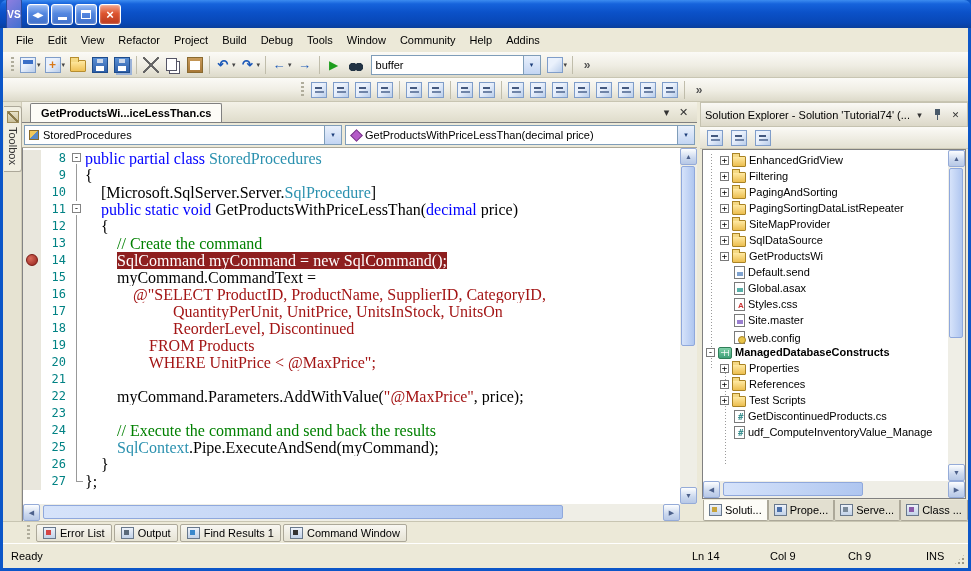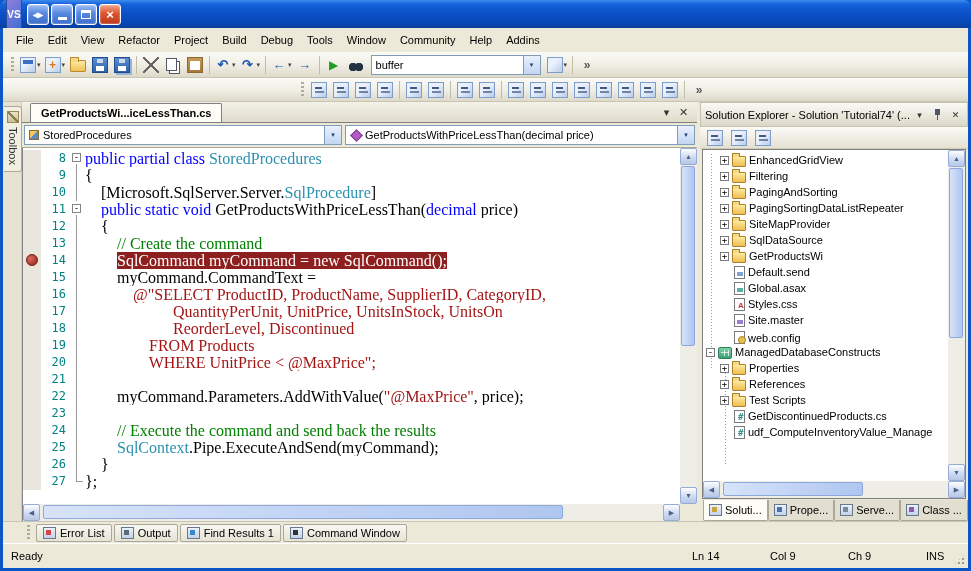--- a/index.html
+++ b/index.html
@@ -137,21 +137,21 @@
     background:linear-gradient(#FBFAF6,#E4E1D2);border-bottom:1px solid #D0CCB8}
   .se-body{flex:1;display:flex;flex-direction:column;margin:0 2px;border:1px solid #808080;background:#fff;overflow:hidden}
   .se-mid{flex:1;display:flex;overflow:hidden}
   .se-tree{flex:1;overflow:hidden;padding-top:2px;position:relative;background:#fff}
   .spine{position:absolute;width:1px;background-image:repeating-linear-gradient(180deg,#9A9A9A 0 1px,transparent 1px 3px)}
   .tree-row{height:16px;display:flex;align-items:center;gap:3px;position:relative}
   .xb{flex:none;width:9px;height:9px;border:1px solid #7A7A7A;background:#fff;
     font:9px/7px "DejaVu Sans Mono",monospace;text-align:center;color:#000}
   .xsp{flex:none;width:9px}
   .tree-label{white-space:nowrap;overflow:hidden}
-  .tree-label.bold{font-weight:normal}
+  .tree-label.bold{font-weight:bold}
 
   .tico{width:15px;height:13px;position:relative;flex:none}
   .tico-folder{width:14px;height:11px;margin-top:2px;background:linear-gradient(#FFE9A2,#ECBE4F);border:1px solid #A98325;border-radius:1px}
   .tico-folder::before{content:"";position:absolute;top:-4px;left:-1px;width:6px;height:3px;background:#F5D983;border:1px solid #A98325;border-bottom:none}
   .pg{width:11px;height:13px;margin-left:2px;background:#fff;border:1px solid #7A7A7A}
   .tico-aspx::after{content:"";position:absolute;left:2px;bottom:2px;width:6px;height:4px;background:#7FA3D0}
   .tico-asax::after{content:"";position:absolute;left:2px;bottom:2px;width:6px;height:4px;background:#58B0A8}
   .tico-master::after{content:"";position:absolute;left:2px;bottom:2px;width:6px;height:4px;background:#9A7FD0}
   .tico-css::after{content:"A";position:absolute;left:3px;top:2px;color:#CC3333;font:bold 8px/9px "Liberation Sans",sans-serif}
   .tico-config::after{content:"";position:absolute;left:3px;top:4px;width:6px;height:6px;border-radius:50%;background:#E8C44A;border:1px solid #A8842A}

